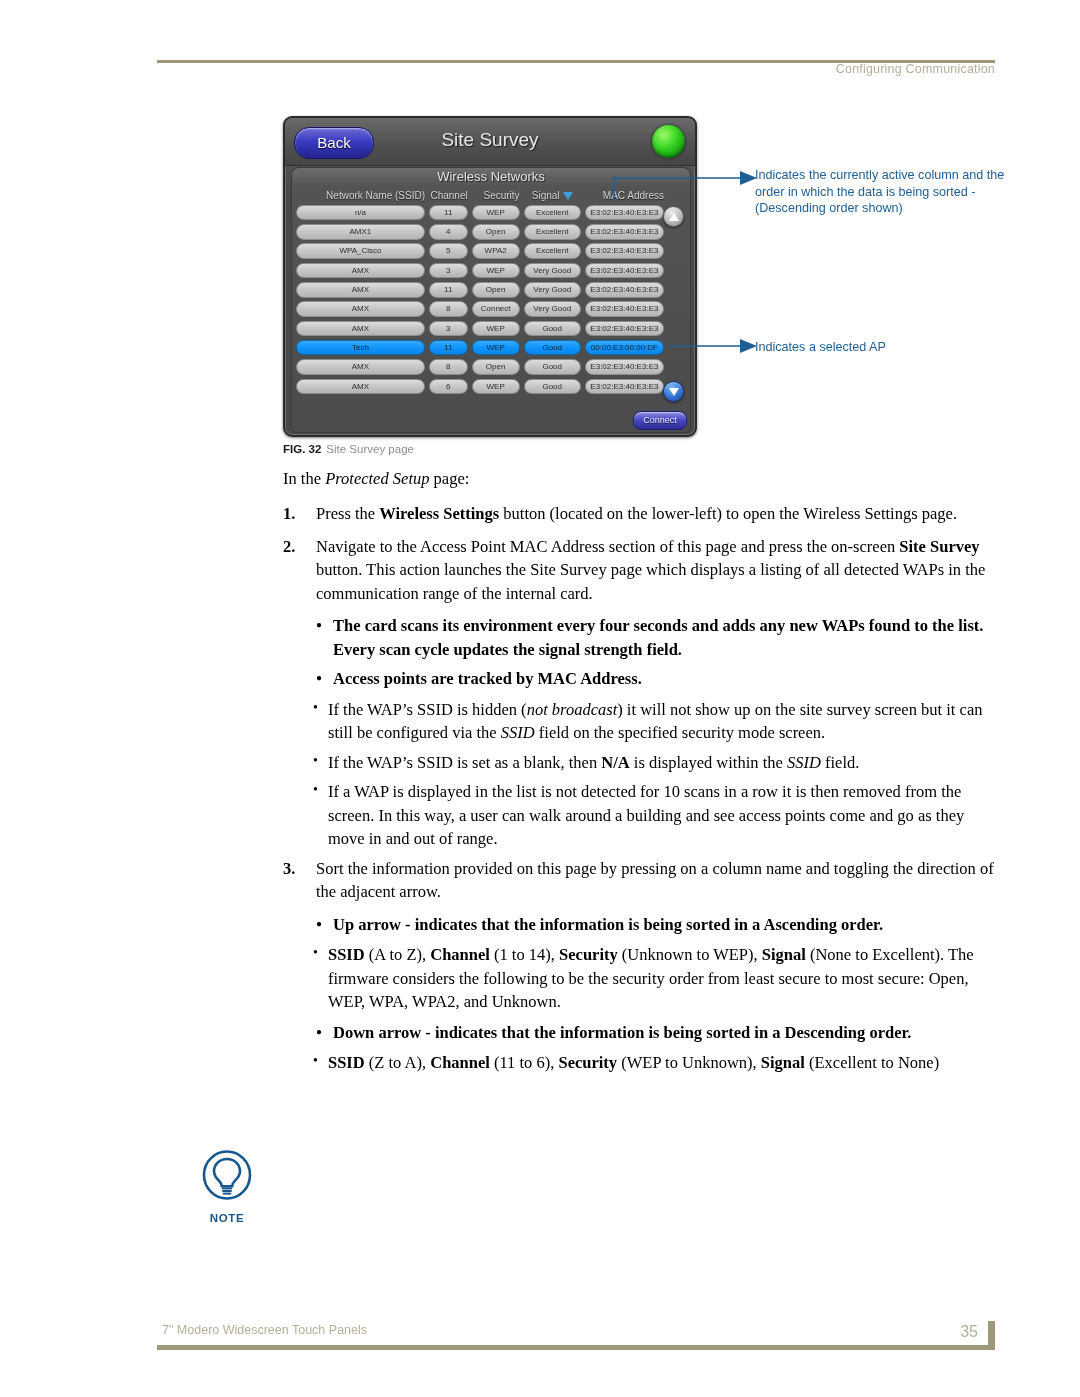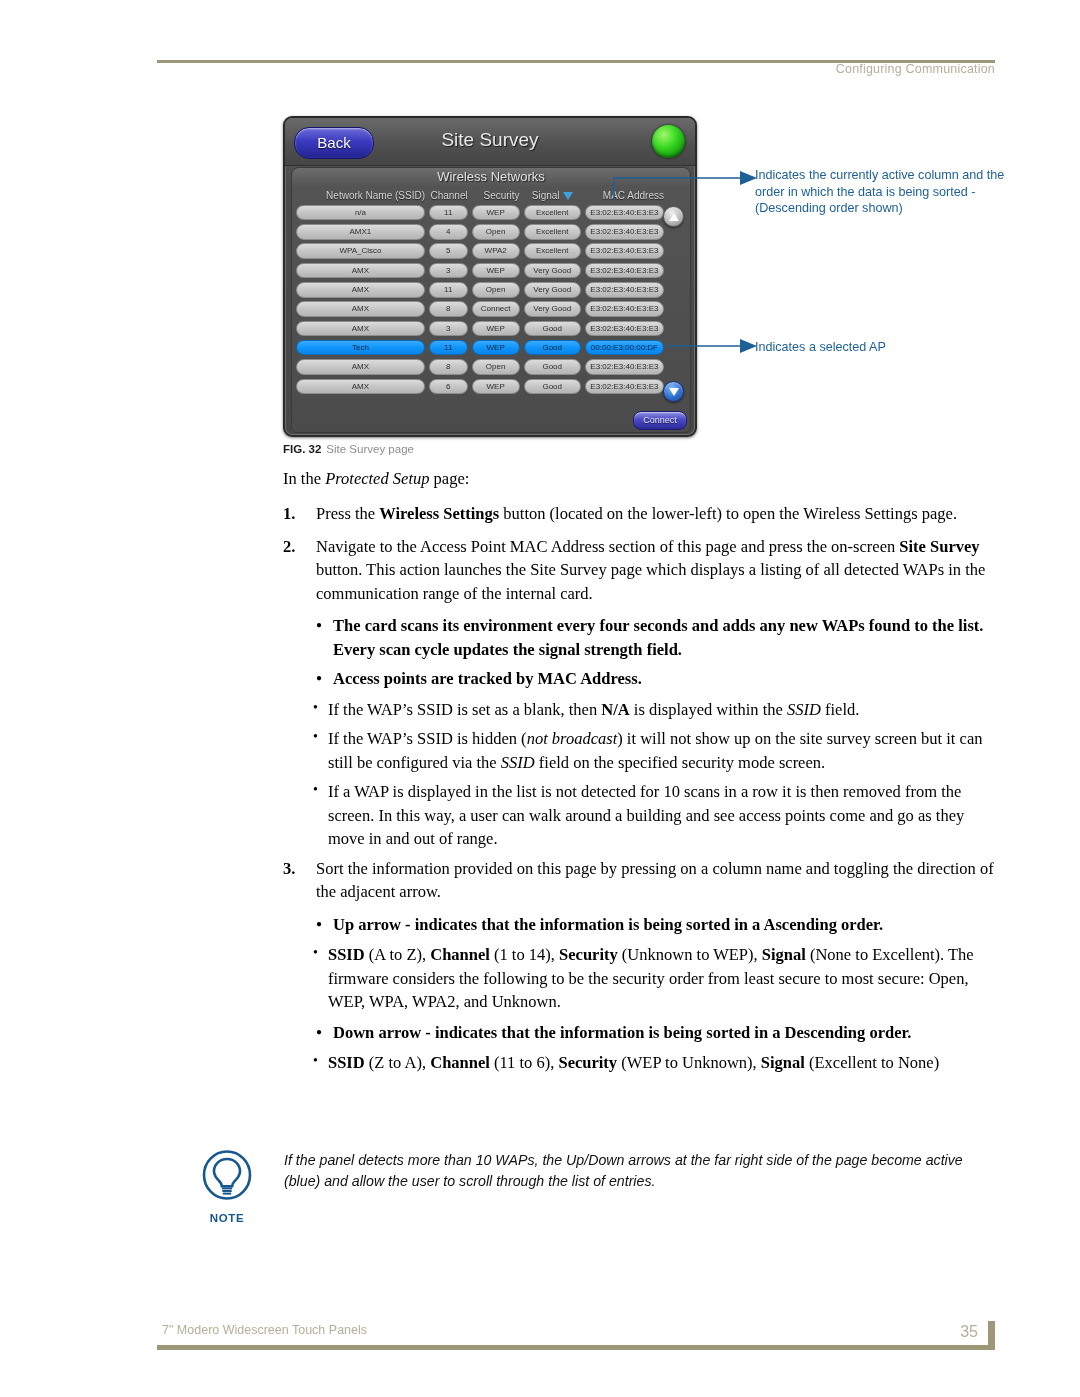--- a/index.html
+++ b/index.html
@@ -438,22 +438,22 @@
       <span class="rich"><span>Navigate to the Access Point MAC Address section of this page and press the on-screen </span><b>Site Survey</b><span> button. This action launches the Site Survey page which displays a listing of all detected WAPs in the communication range of the internal card.</span></span>
     </li>
   </ol>
 
   <ul class="b1">
     <li><span class="rich"><span>The card scans its environment every four seconds and adds any new WAPs found to the list. Every scan cycle updates the signal strength field.</span></span></li>
     <li><span class="rich"><span>Access points are tracked by MAC Address.</span></span></li>
   </ul>
 
   <ul class="b2">
+    <li><span class="rich"><span>If the WAP’s SSID is hidden (</span><i>not broadcast</i><span>) it will not show up on the site survey screen but it can still be configured via the </span><i>SSID</i><span> field on the specified security mode screen.</span></span></li>
     <li><span class="rich"><span>If the WAP’s SSID is set as a blank, then </span><b>N/A</b><span> is displayed within the </span><i>SSID</i><span> field.</span></span></li>
-    <li><span class="rich"><span>If the WAP’s SSID is hidden (</span><i>not broadcast</i><span>) it will not show up on the site survey screen but it can still be configured via the </span><i>SSID</i><span> field on the specified security mode screen.</span></span></li>
     <li><span class="rich"><span>If a WAP is displayed in the list is not detected for 10 scans in a row it is then removed from the screen. In this way, a user can walk around a building and see access points come and go as they move in and out of range.</span></span></li>
   </ul>
 
   <ol class="steps">
     <li>
       <span class="num">3.</span>
       <span class="rich"><span>Sort the information provided on this page by pressing on a column name and toggling the direction of the adjacent arrow.</span></span>
     </li>
   </ol>
 
@@ -475,19 +475,18 @@
   <div class="note-icon">
     <svg width="54" height="56" viewBox="0 0 54 56">
       <ellipse cx="27" cy="25" rx="23" ry="23.5" fill="none" stroke="#17578f" stroke-width="2.6"></ellipse>
       <path d="M27 9 C19.5 9 14 14.6 14 21.3 C14 26 16.8 28.7 19.4 31.2 C21.2 33 21.8 34.2 21.9 36.3 L32.1 36.3 C32.2 34.2 32.8 33 34.6 31.2 C37.2 28.7 40 26 40 21.3 C40 14.6 34.5 9 27 9 Z" fill="none" stroke="#17578f" stroke-width="2.6"></path>
       <line x1="21.9" y1="38.4" x2="32.1" y2="38.4" stroke="#17578f" stroke-width="2"></line>
       <line x1="22.3" y1="41" x2="31.7" y2="41" stroke="#17578f" stroke-width="2"></line>
       <line x1="22.8" y1="43.6" x2="31.2" y2="43.6" stroke="#17578f" stroke-width="2"></line>
     </svg>
     <div class="note-label">NOTE</div>
   </div>
-  <div class="note-text">If the panel detects more than 10 WAPs, the Up/Down arrows at the far right side of the page become active (blue) and allow the user to scroll through the list of entries.</div>
 </div>
 
 <div class="ftr-rule"></div>
 <div class="ftr-tab"></div>
 <div class="ftr-left">7" Modero Widescreen Touch Panels</div>
 <div class="ftr-page">35</div>
 
 </body></html>

